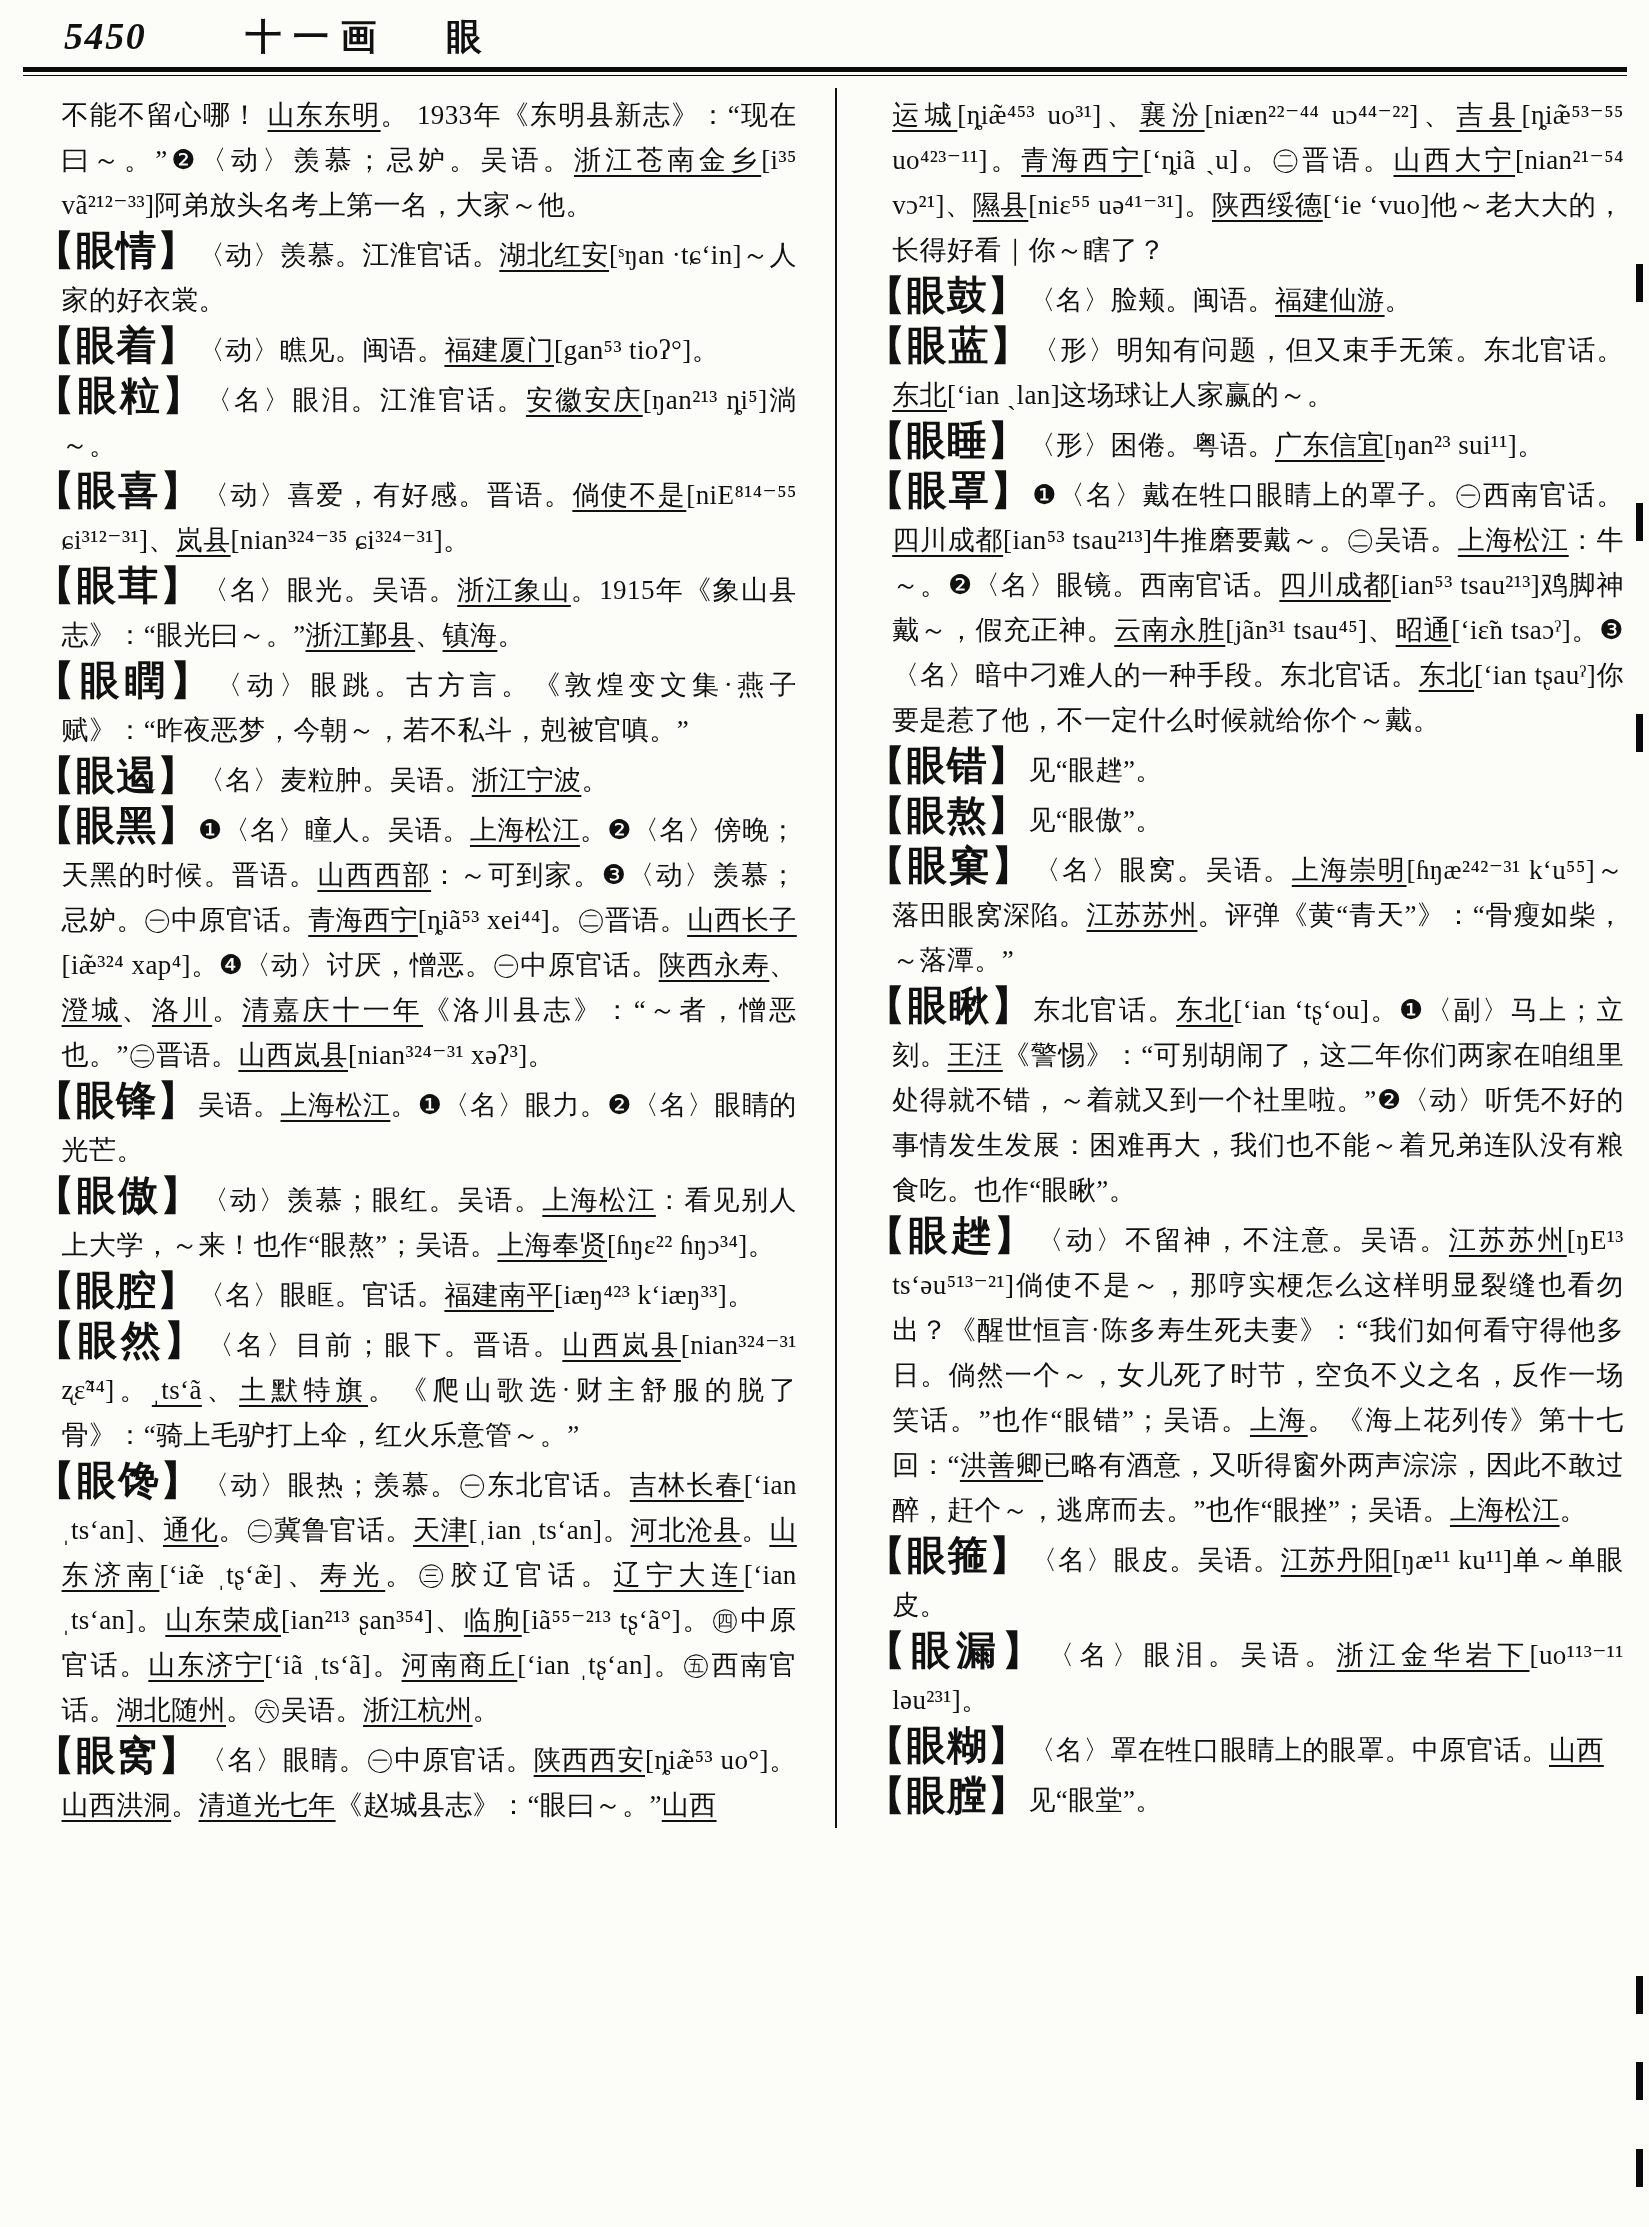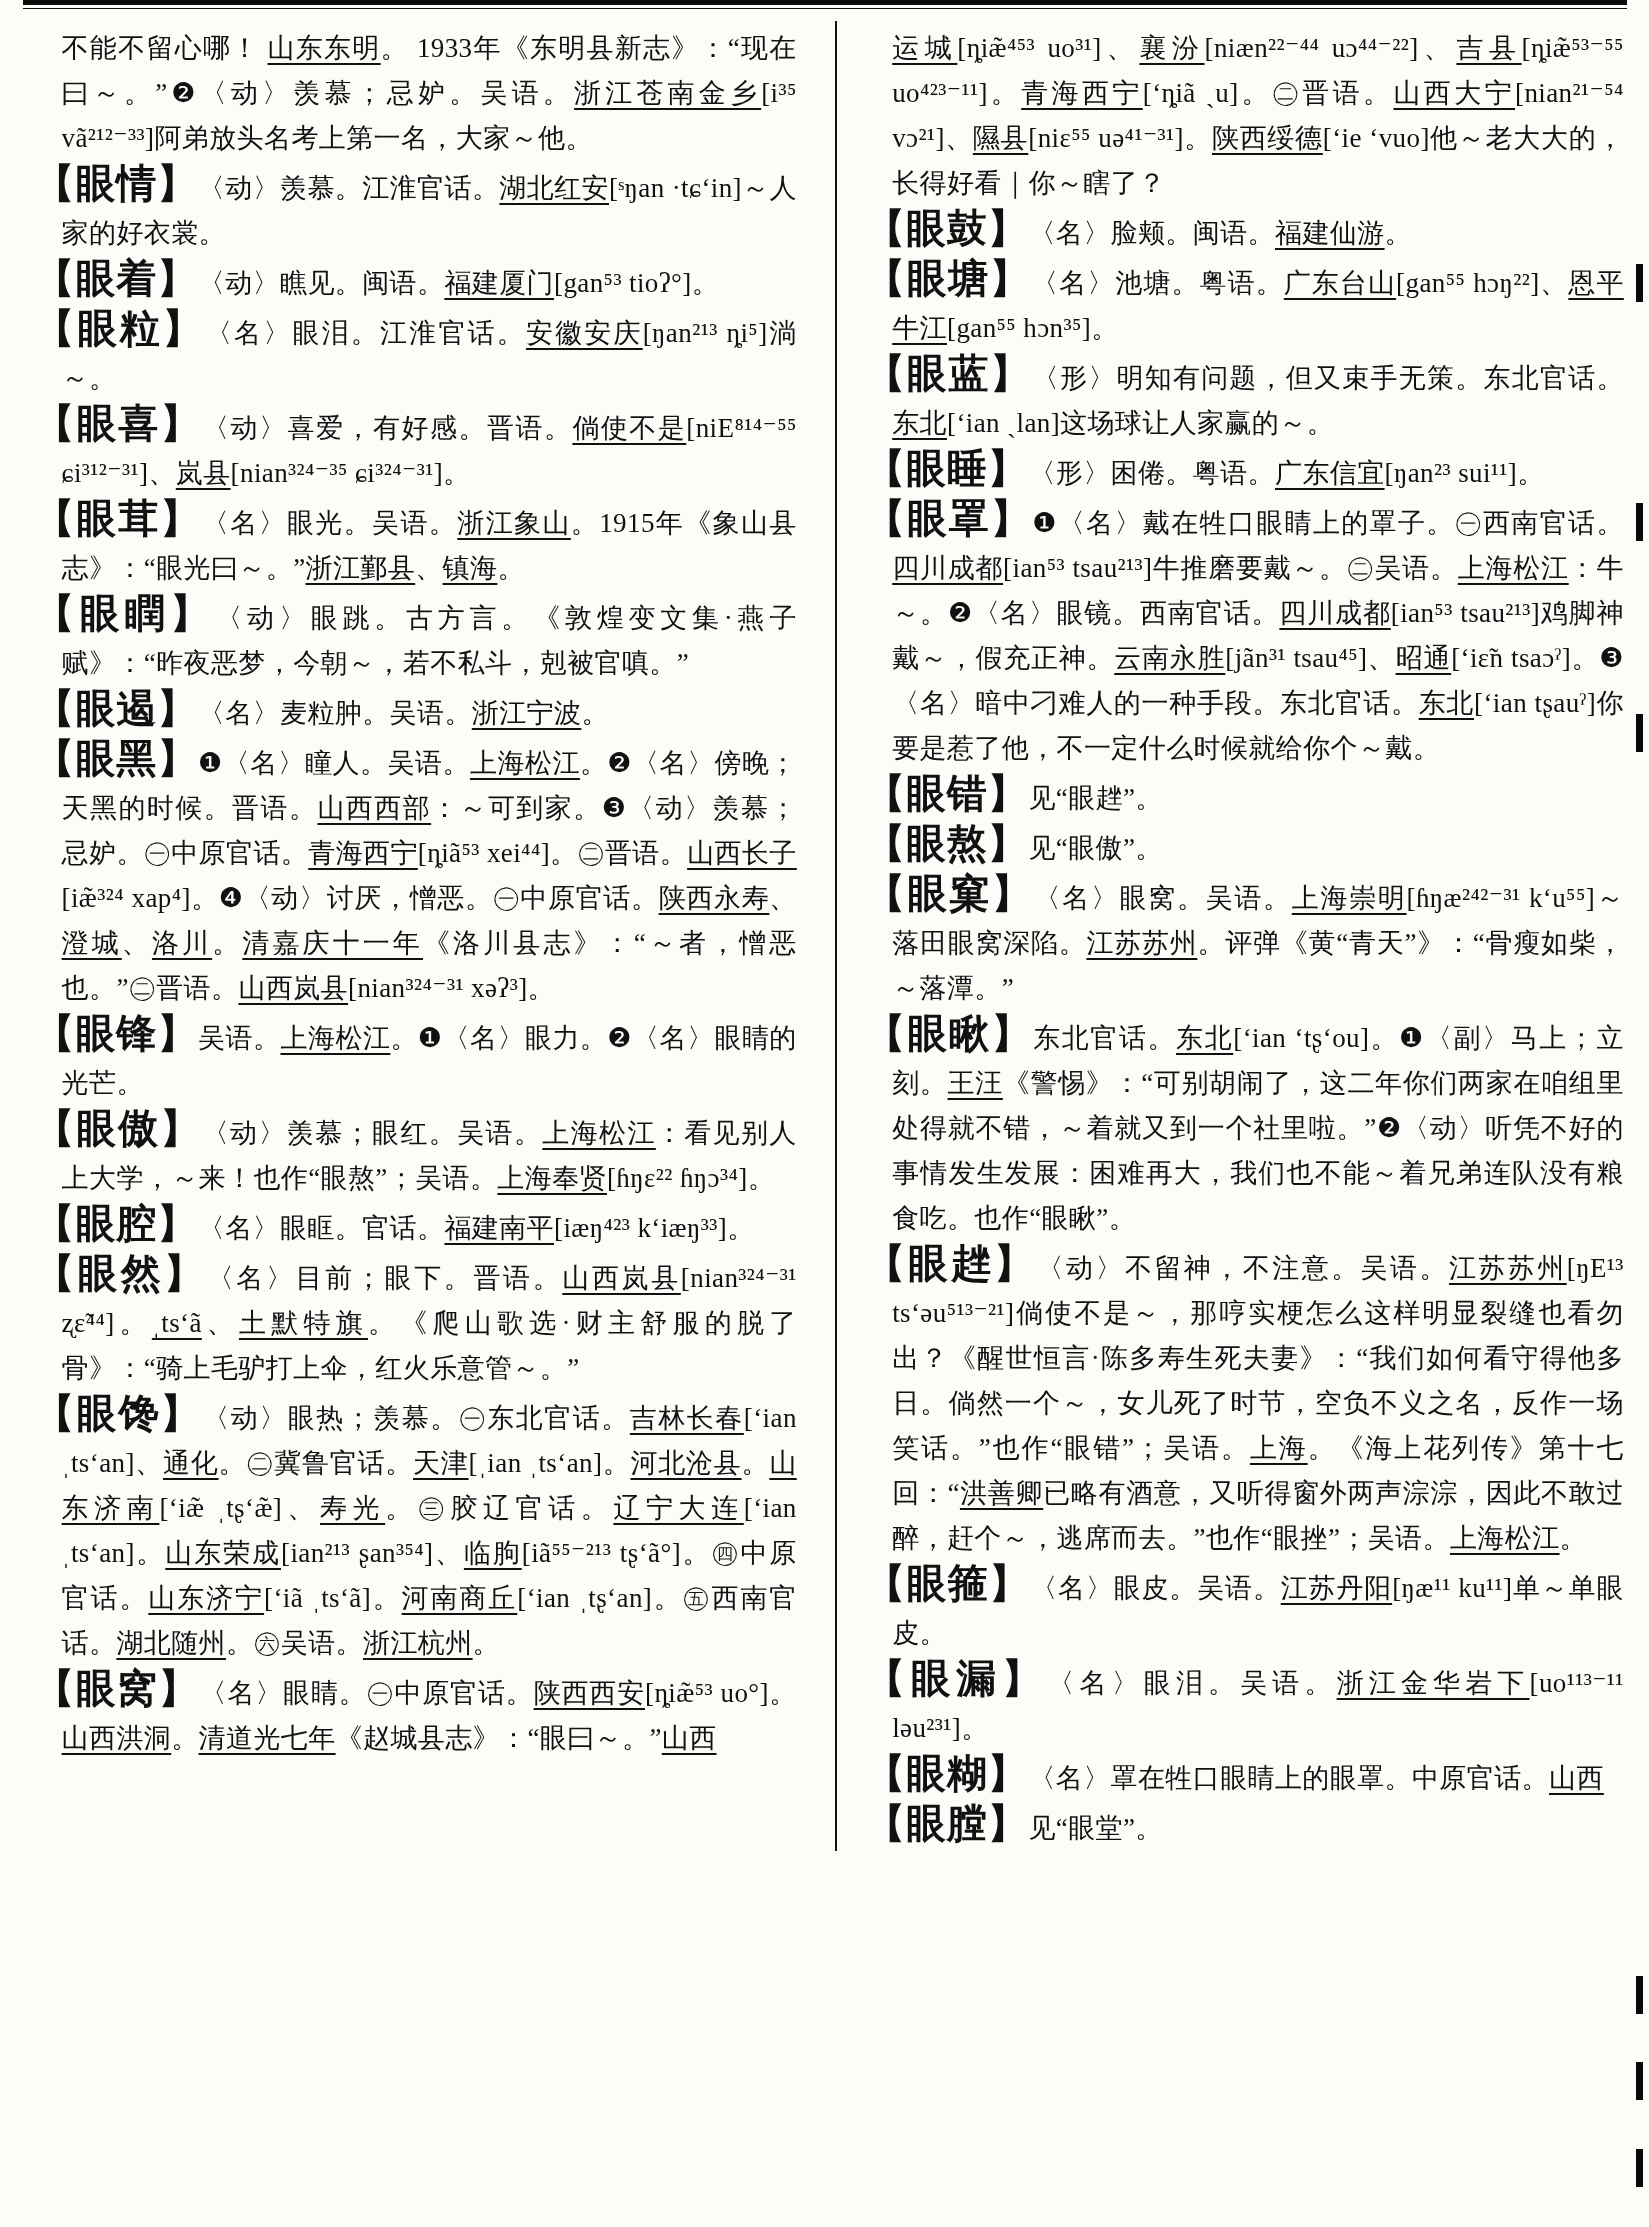--- a/index.html
+++ b/index.html
@@ -51,20 +51,25 @@
   }
   .tick{
     position:absolute;right:6.6px;width:7.4px;height:38px;background:#0a0a0a;
   }
 </style>
 </head>
 <body>
 
 <div class="page">
 
+  <div class="header">
+    <span class="page-num">5450</span>
+    <span class="section">十一画</span>
+    <span class="radical">眼</span>
+  </div>
   <div class="rule"></div>
   <div class="rule2"></div>
 
   <div class="cols">
     <div class="col col-left" id="col-left">
         <p class="entry cont"><span class="">不能不留心哪！ </span><span class="pn">山东东明</span><span class="">。 1933年《东明县新志》：“现在曰～。”❷〈动〉羡慕；忌妒。吴语。</span><span class="pn">浙江苍南金乡</span><span class="">[i³⁵ vã²¹²⁻³³]阿弟放头名考上第一名，大家～他。</span></p>
         <p class="entry"><span class="hw">【眼情】</span><span class="">〈动〉羡慕。江淮官话。</span><span class="pn">湖北红安</span><span class="">[ˢŋan ·tɕʻin]～人家的好衣裳。</span></p>
         <p class="entry"><span class="hw">【眼着】</span><span class="">〈动〉瞧见。闽语。</span><span class="pn">福建厦门</span><span class="">[gan⁵³ tioʔ°]。</span></p>
         <p class="entry"><span class="hw">【眼粒】</span><span class="">〈名〉眼泪。江淮官话。</span><span class="pn">安徽安庆</span><span class="">[ŋan²¹³ ȵi⁵]淌～。</span></p>
         <p class="entry"><span class="hw">【眼喜】</span><span class="">〈动〉喜爱，有好感。晋语。</span><span class="pn">倘使不是</span><span class="">[niE⁸¹⁴⁻⁵⁵ ɕi³¹²⁻³¹]、</span><span class="pn">岚县</span><span class="">[nian³²⁴⁻³⁵ ɕi³²⁴⁻³¹]。</span></p>
@@ -75,21 +80,20 @@
         <p class="entry"><span class="hw">【眼锋】</span><span class="">吴语。</span><span class="pn">上海松江</span><span class="">。❶〈名〉眼力。❷〈名〉眼睛的光芒。</span></p>
         <p class="entry"><span class="hw">【眼傲】</span><span class="">〈动〉羡慕；眼红。吴语。</span><span class="pn">上海松江</span><span class="">：看见别人上大学，～来！也作“眼熬”；吴语。</span><span class="pn">上海奉贤</span><span class="">[ɦŋɛ²² ɦŋɔ³⁴]。</span></p>
         <p class="entry"><span class="hw">【眼腔】</span><span class="">〈名〉眼眶。官话。</span><span class="pn">福建南平</span><span class="">[iæŋ⁴²³ kʻiæŋ³³]。</span></p>
         <p class="entry"><span class="hw">【眼然】</span><span class="">〈名〉目前；眼下。晋语。</span><span class="pn">山西岚县</span><span class="">[nian³²⁴⁻³¹ ʐɛ̃⁴⁴]。</span><span class="pn">ˌtsʻã</span><span class="">、</span><span class="pn">土默特旗</span><span class="">。《爬山歌选·财主舒服的脱了骨》：“骑上毛驴打上伞，红火乐意管～。”</span></p>
         <p class="entry"><span class="hw">【眼馋】</span><span class="">〈动〉眼热；羡慕。㊀东北官话。</span><span class="pn">吉林长春</span><span class="">[ʻian ˌtsʻan]、</span><span class="pn">通化</span><span class="">。㊁冀鲁官话。</span><span class="pn">天津</span><span class="">[ˌian ˌtsʻan]。</span><span class="pn">河北沧县</span><span class="">。</span><span class="pn">山东济南</span><span class="">[ʻiæ̃ ˌtʂʻæ̃]、</span><span class="pn">寿光</span><span class="">。㊂胶辽官话。</span><span class="pn">辽宁大连</span><span class="">[ʻian ˌtsʻan]。</span><span class="pn">山东荣成</span><span class="">[ian²¹³ ʂan³⁵⁴]、</span><span class="pn">临朐</span><span class="">[iã⁵⁵⁻²¹³ tʂʻã°]。㊃中原官话。</span><span class="pn">山东济宁</span><span class="">[ʻiã ˌtsʻã]。</span><span class="pn">河南商丘</span><span class="">[ʻian ˌtʂʻan]。㊄西南官话。</span><span class="pn">湖北随州</span><span class="">。㊅吴语。</span><span class="pn">浙江杭州</span><span class="">。</span></p>
         <p class="entry"><span class="hw">【眼窝】</span><span class="">〈名〉眼睛。㊀中原官话。</span><span class="pn">陕西西安</span><span class="">[ȵiæ̃⁵³ uo°]。</span><span class="pn">山西洪洞</span><span class="">。</span><span class="pn">清道光七年</span><span class="">《赵城县志》：“眼曰～。”</span><span class="pn">山西</span></p>
       </div>
     <div class="col col-right" id="col-right">
         <p class="entry cont"><span class="pn">运城</span><span class="">[ȵiæ̃⁴⁵³ uo³¹]、</span><span class="pn">襄汾</span><span class="">[niæn²²⁻⁴⁴ uɔ⁴⁴⁻²²]、</span><span class="pn">吉县</span><span class="">[ȵiæ̃⁵³⁻⁵⁵ uo⁴²³⁻¹¹]。</span><span class="pn">青海西宁</span><span class="">[ʻȵiã ˎu]。㊁晋语。</span><span class="pn">山西大宁</span><span class="">[nian²¹⁻⁵⁴ vɔ²¹]、</span><span class="pn">隰县</span><span class="">[niɛ⁵⁵ uə⁴¹⁻³¹]。</span><span class="pn">陕西绥德</span><span class="">[ʻie ʻvuo]他～老大大的，长得好看｜你～瞎了？</span></p>
         <p class="entry"><span class="hw">【眼鼓】</span><span class="">〈名〉脸颊。闽语。</span><span class="pn">福建仙游</span><span class="">。</span></p>
-        <p class="entry"><span class="hw">【眼塘】</span><span class="">〈名〉池塘。粤语。</span><span class="pn">广东台山</span><span class="">[gan⁵⁵ hɔŋ²²]、</span><span class="pn">恩平牛江</span><span class="">[gan⁵⁵ hɔn³⁵]。</span></p>
         <p class="entry"><span class="hw">【眼蓝】</span><span class="">〈形〉明知有问题，但又束手无策。东北官话。</span><span class="pn">东北</span><span class="">[ʻian ˎlan]这场球让人家赢的～。</span></p>
         <p class="entry"><span class="hw">【眼睡】</span><span class="">〈形〉困倦。粤语。</span><span class="pn">广东信宜</span><span class="">[ŋan²³ sui¹¹]。</span></p>
         <p class="entry"><span class="hw">【眼罩】</span><span class="">❶〈名〉戴在牲口眼睛上的罩子。㊀西南官话。</span><span class="pn">四川成都</span><span class="">[ian⁵³ tsau²¹³]牛推磨要戴～。㊁吴语。</span><span class="pn">上海松江</span><span class="">：牛～。❷〈名〉眼镜。西南官话。</span><span class="pn">四川成都</span><span class="">[ian⁵³ tsau²¹³]鸡脚神戴～，假充正神。</span><span class="pn">云南永胜</span><span class="">[jãn³¹ tsau⁴⁵]、</span><span class="pn">昭通</span><span class="">[ʻiɛ̃n tsaɔˀ]。❸〈名〉暗中刁难人的一种手段。东北官话。</span><span class="pn">东北</span><span class="">[ʻian tʂauˀ]你要是惹了他，不一定什么时候就给你个～戴。</span></p>
         <p class="entry"><span class="hw">【眼错】</span><span class="">见“眼趖”。</span></p>
         <p class="entry"><span class="hw">【眼熬】</span><span class="">见“眼傲”。</span></p>
         <p class="entry"><span class="hw">【眼窠】</span><span class="">〈名〉眼窝。吴语。</span><span class="pn">上海崇明</span><span class="">[ɦŋæ²⁴²⁻³¹ kʻu⁵⁵]～落田眼窝深陷。</span><span class="pn">江苏苏州</span><span class="">。评弹《黄“青天”》：“骨瘦如柴，～落潭。”</span></p>
         <p class="entry"><span class="hw">【眼瞅】</span><span class="">东北官话。</span><span class="pn">东北</span><span class="">[ʻian ʻtʂʻou]。❶〈副〉马上；立刻。</span><span class="pn">王汪</span><span class="">《警惕》：“可别胡闹了，这二年你们两家在咱组里处得就不错，～着就又到一个社里啦。”❷〈动〉听凭不好的事情发生发展：困难再大，我们也不能～着兄弟连队没有粮食吃。也作“眼瞅”。</span></p>
         <p class="entry"><span class="hw">【眼趖】</span><span class="">〈动〉不留神，不注意。吴语。</span><span class="pn">江苏苏州</span><span class="">[ŋE¹³ tsʻəu⁵¹³⁻²¹]倘使不是～，那哼实梗怎么这样明显裂缝也看勿出？《醒世恒言·陈多寿生死夫妻》：“我们如何看守得他多日。倘然一个～，女儿死了时节，空负不义之名，反作一场笑话。”也作“眼错”；吴语。</span><span class="pn">上海</span><span class="">。《海上花列传》第十七回：“</span><span class="pn">洪善卿</span><span class="">已略有酒意，又听得窗外两声淙淙，因此不敢过醉，赶个～，逃席而去。”也作“眼挫”；吴语。</span><span class="pn">上海松江</span><span class="">。</span></p>
         <p class="entry"><span class="hw">【眼箍】</span><span class="">〈名〉眼皮。吴语。</span><span class="pn">江苏丹阳</span><span class="">[ŋæ¹¹ ku¹¹]单～单眼皮。</span></p>
         <p class="entry"><span class="hw">【眼漏】</span><span class="">〈名〉眼泪。吴语。</span><span class="pn">浙江金华岩下</span><span class="">[uo¹¹³⁻¹¹ ləu²³¹]。</span></p>

